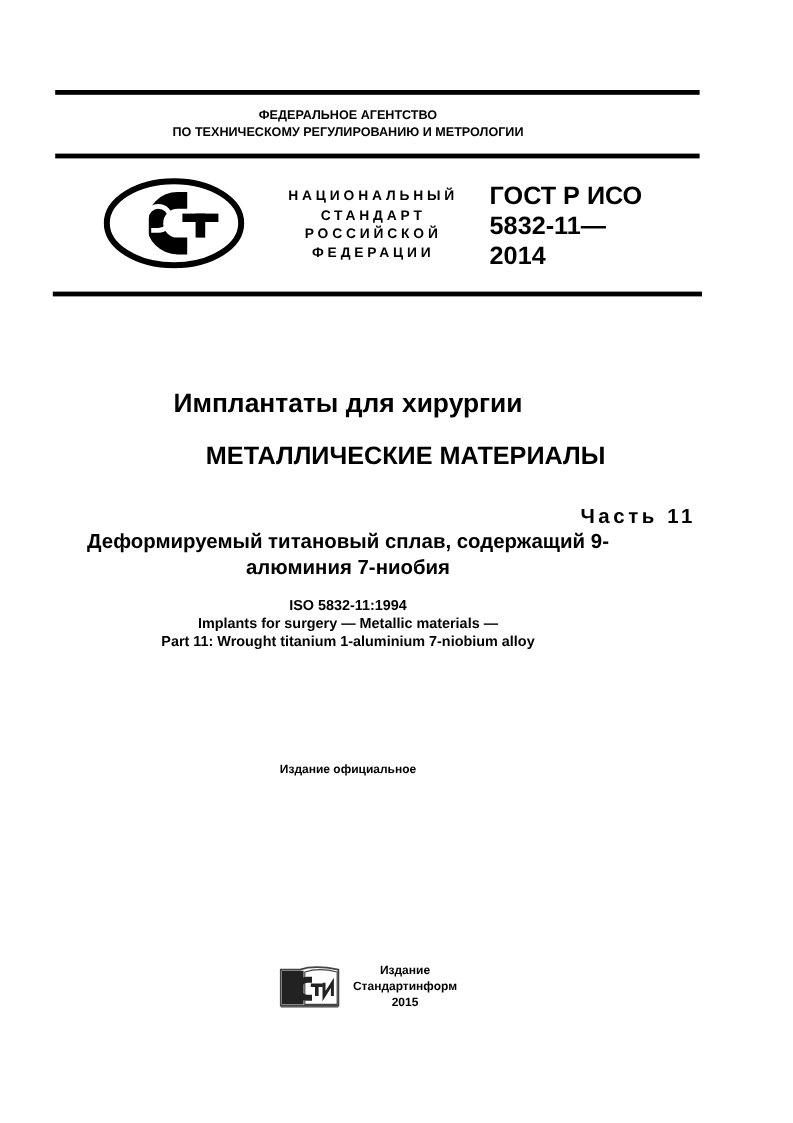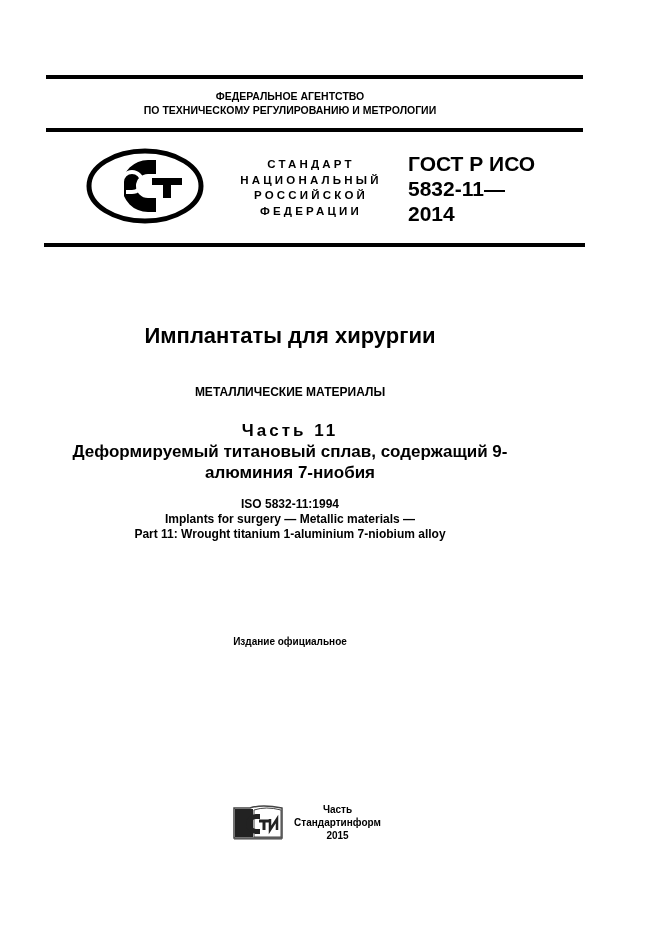--- a/index.html
+++ b/index.html
@@ -6,23 +6,23 @@
   body { width: 661px; height: 936px; position: relative; overflow: hidden;
          font-family: "Liberation Sans", sans-serif; color: #000; }
   .rule { position: absolute; background: #000; }
   .center { position: absolute; left: 0; width: 580px; text-align: center; font-weight: bold; }
   .agency { top: 89px; font-size: 10.5px; line-height: 14px; }
   .logo { position: absolute; left: 86px; top: 148px; width: 118px; height: 76px; }
   .natstd { position: absolute; left: 228px; top: 157px; width: 166px; text-align: center;
             font-weight: bold; font-size: 11.5px; line-height: 15.5px; letter-spacing: 3.2px; }
   .gost { position: absolute; left: 408px; top: 151px; font-weight: bold; font-size: 21px; line-height: 25px; }
   .t1 { top: 323px; font-size: 22px; }
-  .t2 { top: 385px; font-size: 12px; }
+  .t2 { top: 369px; font-size: 21px; margin-left: 48px; }
   .t3 { top: 420px; font-size: 17px; line-height: 21px; }
-  .t3 .spaced { letter-spacing: 3px; }
+  .t3 .spaced { letter-spacing: 3px; text-align: right; }
   .iso { top: 497px; font-size: 12px; line-height: 15px; }
   .edition { top: 636px; font-size: 10px; }
   .publogo { position: absolute; left: 232px; top: 804px; width: 52px; height: 38px; }
   .pub { position: absolute; left: 285px; top: 803px; width: 105px; text-align: center;
          font-weight: bold; font-size: 10px; line-height: 13px; }
 </style>
 </head>
 <body>
 
 <div class="rule" style="left:46px; top:75px; width:537px; height:4px;"></div>
@@ -36,22 +36,22 @@
 
 <svg class="logo" viewBox="0 0 118 76">
   <ellipse cx="59" cy="38" rx="56" ry="35" fill="none" stroke="#000" stroke-width="5"></ellipse>
   <path d="M62 12 A26 26 0 1 0 62 64 L70 64 L70 50 L62 50 A12 12 0 1 1 62 26 L70 26 L70 12 Z" fill="#000"></path>
   <path d="M36 56 L36 34 A10 10 0 1 1 46 44 L40 44" fill="none" stroke="#fff" stroke-width="4"></path>
   <rect x="66" y="30" width="30" height="7" fill="#000"></rect>
   <rect x="77" y="30" width="8" height="20" fill="#000"></rect>
 </svg>
 
 <div class="natstd">
+  <div>НАЦИОНАЛЬНЫЙ</div>
   <div>СТАНДАРТ</div>
-  <div>НАЦИОНАЛЬНЫЙ</div>
   <div>РОССИЙСКОЙ</div>
   <div>ФЕДЕРАЦИИ</div>
 </div>
 
 <div class="gost">
   <div>ГОСТ Р ИСО</div>
   <div>5832-11—</div>
   <div>2014</div>
 </div>
 
@@ -75,16 +75,16 @@
   <path d="M2 4 L18 4 Q30 0 50 4 L50 34 L2 34 Z" fill="none" stroke="#444" stroke-width="1.5"></path>
   <rect x="3" y="5" width="18" height="28" fill="#222"></rect>
   <path d="M22 6 Q34 2 49 6 L49 33 L22 33 Z" fill="#fff" stroke="#444" stroke-width="1"></path>
   <path d="M24 10 A10 10 0 1 0 24 30 L28 30 L28 25 L24 25 A5 5 0 1 1 24 15 L28 15 L28 10 Z" fill="#222"></path>
   <path d="M27 17 L37 17 M32 17 L32 26" stroke="#222" stroke-width="3" fill="none"></path>
   <path d="M38 15 L38 26 L45 15 L45 26" stroke="#222" stroke-width="2.5" fill="none"></path>
   <line x1="2" y1="35" x2="50" y2="35" stroke="#444" stroke-width="1"></line>
 </svg>
 
 <div class="pub">
-  <div>Часть</div>
+  <div>Издание</div>
   <div>Стандартинформ</div>
   <div>2015</div>
 </div>
 
 </body></html>

